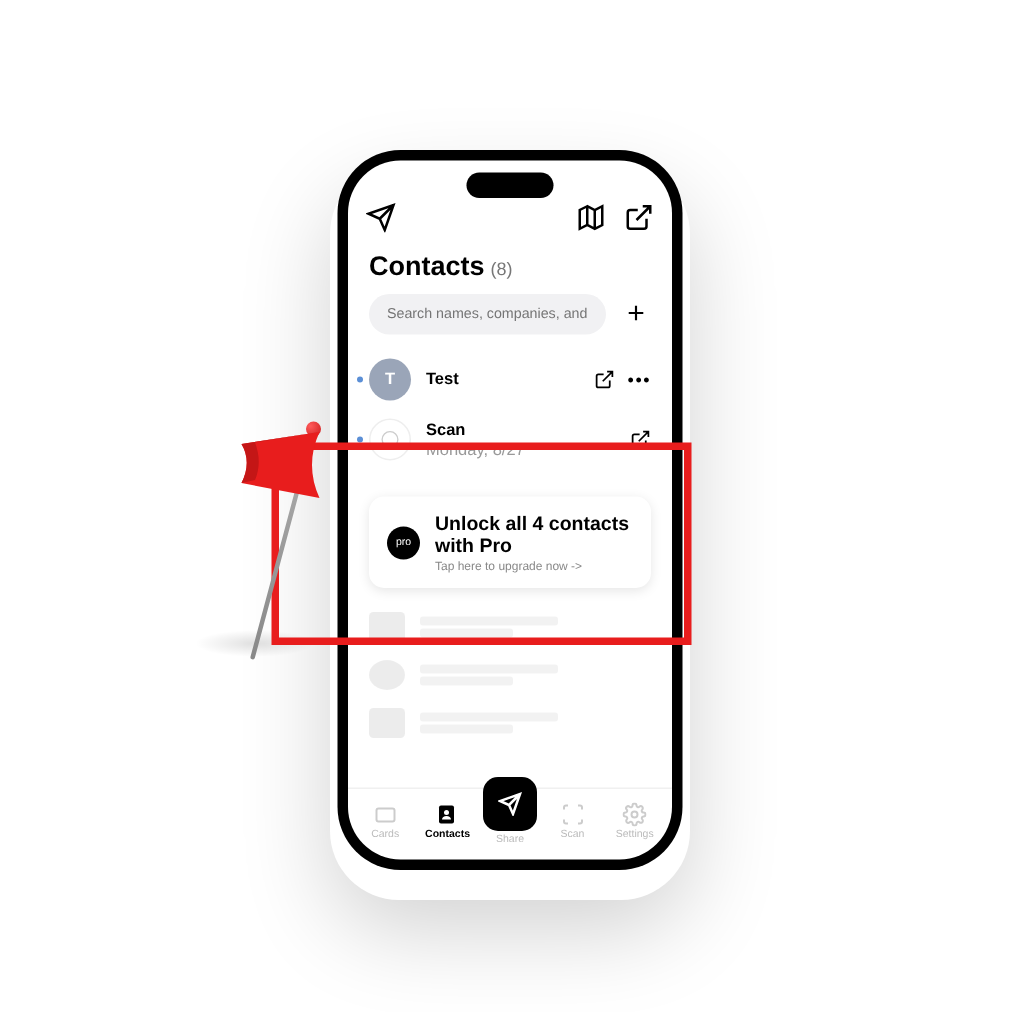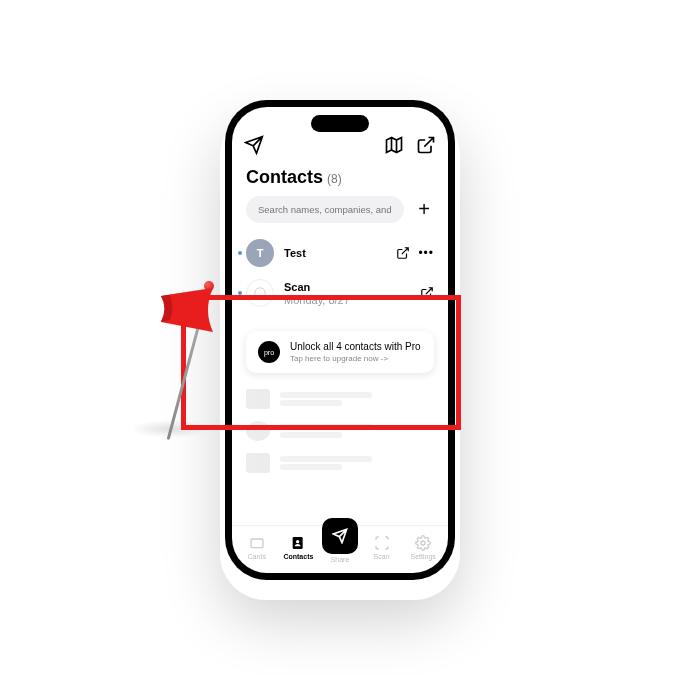--- a/index.html
+++ b/index.html
@@ -38,21 +38,21 @@
     .contact-info { flex: 1; min-width: 0; }
     .contact-name { font-size: 11px; font-weight: 700; color: #000; }
     .contact-sub { font-size: 11px; color: #999; margin-top: 1px; }
     .contact-actions { display: flex; gap: 8px; align-items: center; }
     .action-icon { width: 14px; height: 14px; color: #000; }
     .more-dots { font-size: 12px; letter-spacing: 1px; color: #000; }
     
     
     .upgrade-card { margin: 18px 0 10px; background: #fff; border-radius: 10px; box-shadow: 0 2px 8px rgba(0,0,0,0.1); padding: 10px 12px; display: flex; align-items: center; gap: 10px; }
     .pro-badge { width: 22px; height: 22px; border-radius: 50%; background: #000; color: #fff; font-size: 7px; display: flex; align-items: center; justify-content: center; flex-shrink: 0; }
-    .upgrade-text .title-line { font-size: 10px; font-weight: 400; color: #000; text-align: right; }
+    .upgrade-text .title-line { font-size: 13px; font-weight: 700; color: #000; }
     .upgrade-text .sub-line { font-size: 8px; color: #888; margin-top: 2px; }
     
     
     .locked-row { display: flex; align-items: center; gap: 10px; padding: 6px 0; opacity: 0.15; }
     .locked-avatar { width: 24px; height: 20px; background: #888; border-radius: 3px; flex-shrink: 0; }
     .locked-text { flex: 1; }
     .locked-line { height: 6px; background: #aaa; border-radius: 2px; margin: 2px 0; }
     .locked-line.short { width: 60%; }
     .locked-line.tiny { width: 40%; }
     

